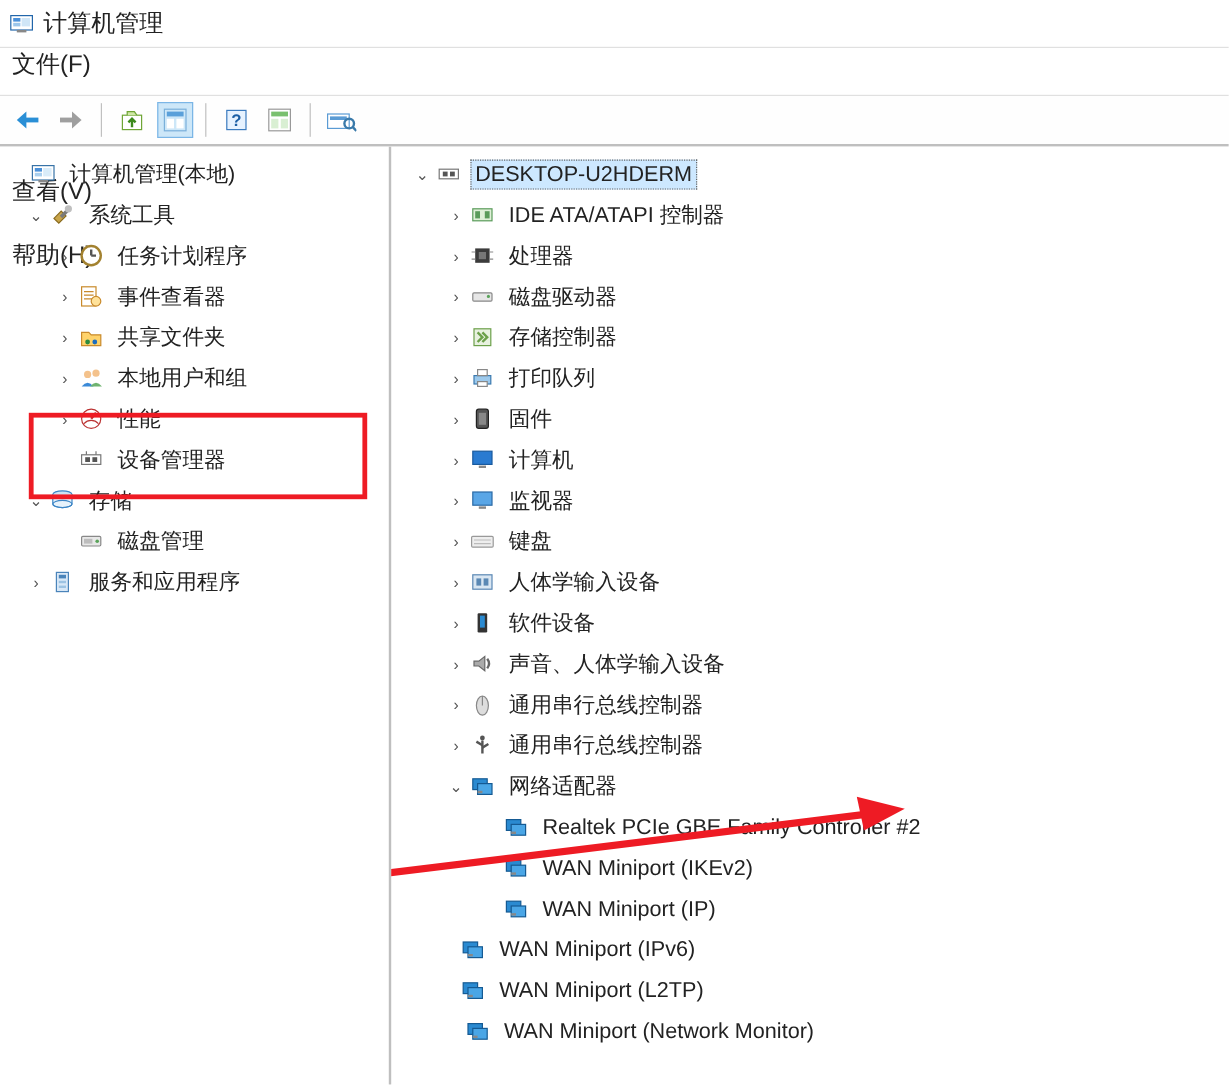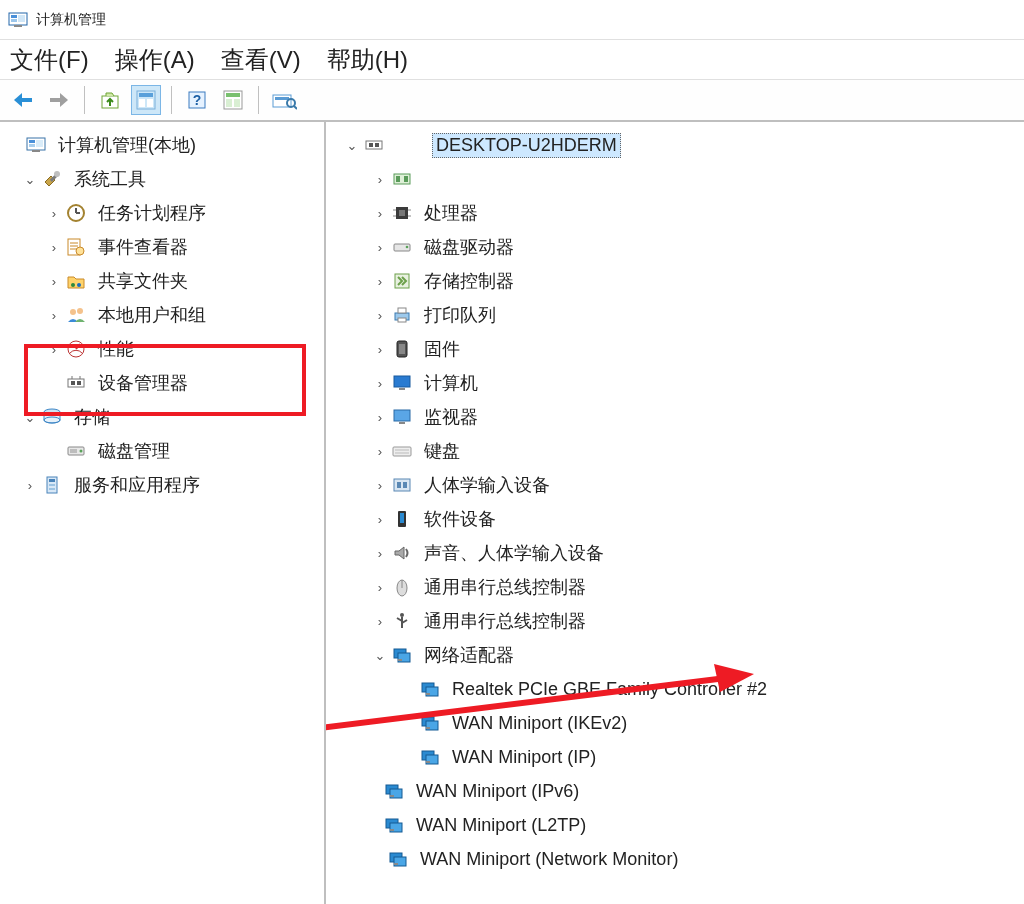--- a/index.html
+++ b/index.html
@@ -14,37 +14,37 @@
     display: flex;
     flex-direction: column;
   }
   
   .title-bar {
     display: flex;
     align-items: center;
     height: 40px;
     padding: 16px 8px;
     border-bottom: 1px solid #e0e0e0;
-    font-size: 14px;
+    font-size: 20px;
     gap: 8px;
     text-align: right;
   }
   .title-bar .app-icon {
     width: 20px; height: 20px;
     display: inline-flex; align-items: center; justify-content: center;
   }
   
   .menu-bar {
     display: flex;
-    align-items: center;
     height: 40px;
     padding: 0 10px;
     gap: 26px;
-    font-size: 24px;
+    font-size: 20px;
     border-bottom: 1px solid #e0e0e0;
+    flex-direction: column;
   }
   .menu-item { cursor: default; }
   
   .tool-bar {
     display: flex;
     align-items: center;
     height: 42px;
     padding: 0 8px;
     gap: 6px;
     border-bottom: 2px solid #bfbfbf;
@@ -112,21 +112,20 @@
     align-items: center;
     justify-content: center;
     margin-right: 6px;
     flex-shrink: 0;
   }
   .node-label { padding: 2px 4px; }
   .node-label.selected {
     background: #cde8ff;
     border: 1px dotted #666;
     padding: 1px 3px;
-    margin-left: 40px;
   }
   
   .red-box {
     position: absolute;
     border: 4px solid #ee1b24;
     left: 24px;
     top: 222px;
     width: 282px;
     height: 72px;
     pointer-events: none;
@@ -405,20 +404,21 @@
             <li>
               <div class="node" style="padding-left:44px">
                 <span class="expander">›</span>
                 <span class="node-icon">
                   <svg width="22" height="22" viewBox="0 0 22 22">
                     <rect x="3" y="6" width="16" height="10" fill="#dff0d8" stroke="#5a9b5a"></rect>
                     <rect x="5" y="8" width="4" height="6" fill="#5a9b5a"></rect>
                     <rect x="13" y="8" width="4" height="6" fill="#5a9b5a"></rect>
                   </svg>
                 </span>
+                <span class="node-label">IDE ATA/ATAPI 控制器</span>
               </div>
             </li>
             <li>
               <div class="node" style="padding-left:44px">
                 <span class="expander">›</span>
                 <span class="node-icon">
                   <svg width="22" height="22" viewBox="0 0 22 22">
                     <rect x="5" y="5" width="12" height="12" fill="#3b3b3b"></rect>
                     <rect x="8" y="8" width="6" height="6" fill="#777"></rect>
                     <line x1="2" y1="8" x2="5" y2="8" stroke="#888"></line>

